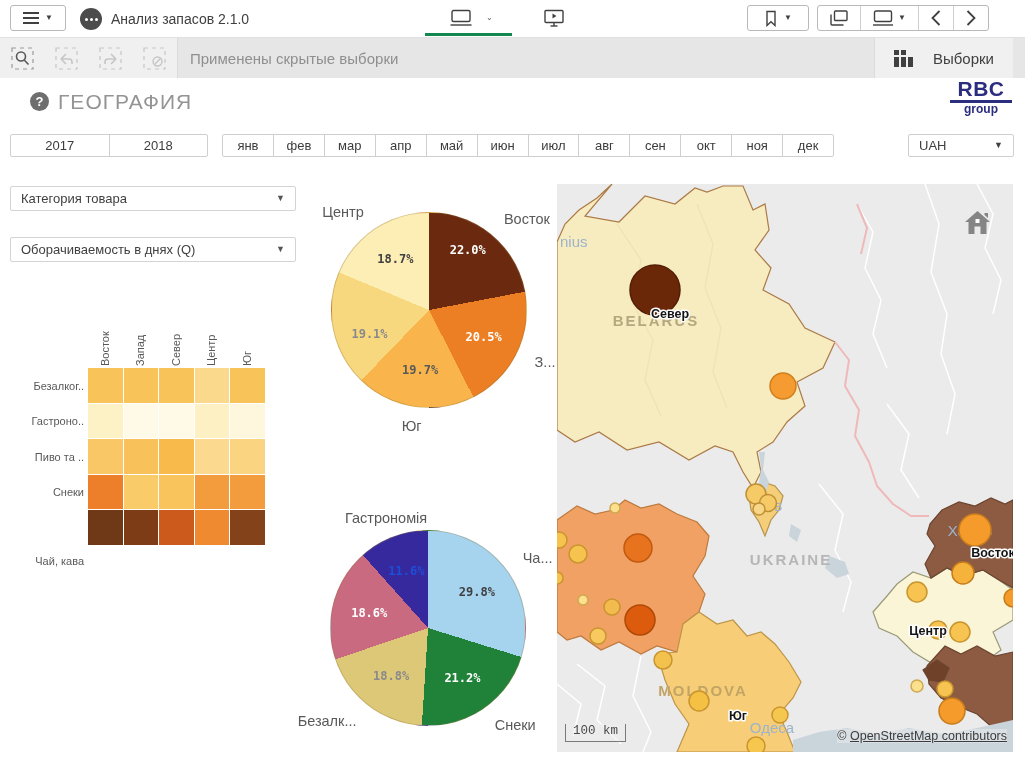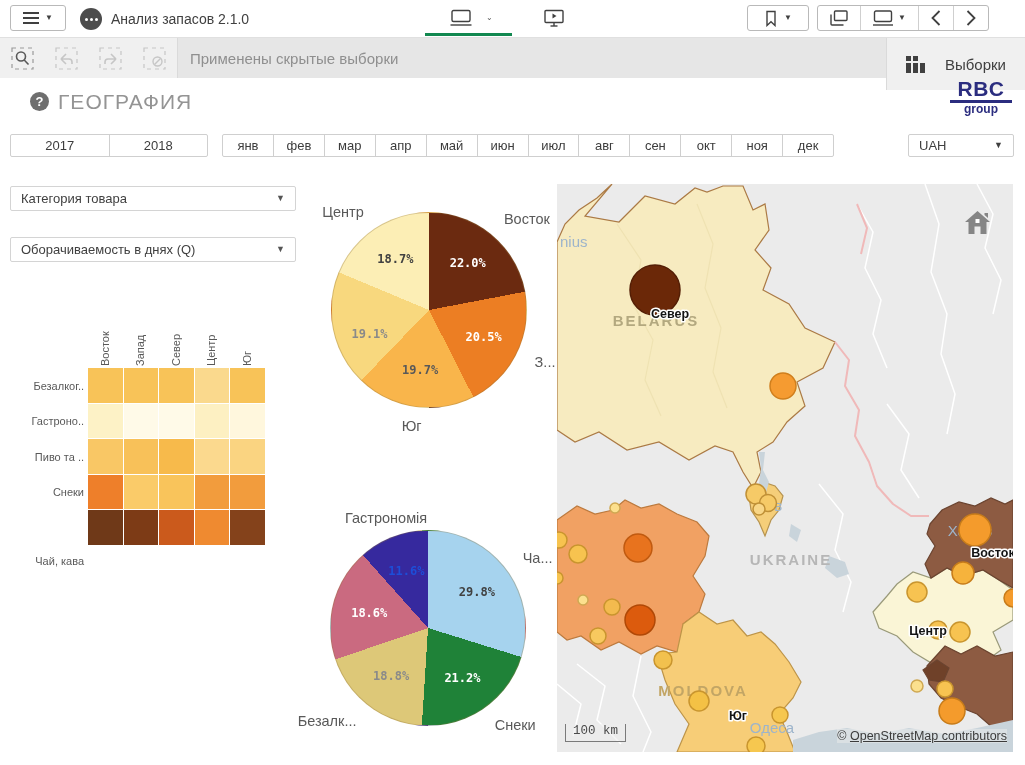--- a/index.html
+++ b/index.html
@@ -16,21 +16,21 @@
   .cicon{position:absolute;top:9px;}
   .greenline{position:absolute;left:425px;top:33px;width:87px;height:3px;background:#128850;}
   .navgroup{position:absolute;left:817px;top:5px;height:26px;border:1px solid #b9b9b9;border-radius:3px;display:flex;align-items:stretch;box-sizing:border-box;background:#fff;}
   .navseg{display:flex;align-items:center;justify-content:center;padding:0 12px;border-left:1px solid #cfcfcf;cursor:pointer;gap:5px;}
   .navseg:first-child{border-left:none;}
   
   .selbar{position:absolute;left:0;top:38px;width:1025px;height:40px;background:#e6e6e6;}
   .selbar-left{position:absolute;left:0;top:0;width:178px;height:40px;background:#f0f0f0;border-right:1px solid #dadada;display:flex;align-items:center;box-sizing:border-box;}
   .selbar-left .tool{width:44px;display:flex;justify-content:center;cursor:pointer;}
   .hidden-sel{position:absolute;left:190px;top:0;height:40px;display:flex;align-items:center;font-size:15px;color:#8f8f8f;}
-  .selbar-right{position:absolute;right:0;top:0;width:139px;height:52px;background:#f0f0f0;border-left:1px solid #dadada;display:flex;align-items:center;justify-content:center;gap:20px;cursor:pointer;box-sizing:border-box;}
+  .selbar-right{position:absolute;right:12px;top:0;width:139px;height:40px;background:#f0f0f0;border-left:1px solid #dadada;display:flex;align-items:center;justify-content:center;gap:20px;cursor:pointer;box-sizing:border-box;}
   .selbar-right span{font-size:15px;color:#404040;}
   
   .help{position:absolute;left:30px;top:92px;width:19px;height:19px;border-radius:50%;background:#6e6e6e;color:#fff;font-size:13px;font-weight:bold;display:flex;align-items:center;justify-content:center;cursor:pointer;}
   .sheet-title{position:absolute;left:58px;top:90px;font-size:21px;letter-spacing:1px;color:#949494;}
   .rbc{position:absolute;left:950px;top:78px;width:62px;cursor:default;}
   .rbc .r1{font-size:21px;font-weight:bold;color:#2b2d7f;letter-spacing:0.5px;text-align:center;line-height:1;border-bottom:3px solid #2b2d7f;padding-bottom:1px;}
   .rbc .r2{font-size:12px;font-weight:bold;color:#2b2d7f;text-align:center;line-height:1.15;}
   
   .fgroup{position:absolute;top:134px;height:23px;display:flex;border:1px solid #cfcfcf;border-radius:2px;background:#fff;box-sizing:border-box;}
   .fcell{flex:1;display:flex;align-items:center;justify-content:center;font-size:13px;color:#3c3c3c;border-left:1px solid #cfcfcf;cursor:pointer;white-space:nowrap;}
@@ -256,21 +256,21 @@
       <span class="hm-col" style="left: 239.6px;">Юг</span>
       <span class="hm-row" style="right: 186px; top: 59.7px;">Безалког..</span>
       <span class="hm-row" style="right: 186px; top: 95.1px;">Гастроно..</span>
       <span class="hm-row" style="right: 186px; top: 130.5px;">Пиво та ..</span>
       <span class="hm-row" style="right: 186px; top: 165.9px;">Снеки</span>
       <span class="hm-row" style="right: 186px; top: 201.3px; margin-top: 34px;">Чай, кава</span>
     </div>
 
   <div class="pie" style="left:300px;top:193px;width:268px;height:255px;">
       <div class="pie-disc" style="left: 31px; top: 19px; height: 196px; width: 196px; background: conic-gradient(rgb(107, 42, 16) 0%, rgb(107, 42, 16) 22%, rgb(236, 126, 35) 22%, rgb(236, 126, 35) 42.5%, rgb(249, 181, 75) 42.5%, rgb(249, 181, 75) 62.2%, rgb(248, 216, 126) 62.2%, rgb(248, 216, 126) 81.3%, rgb(252, 238, 181) 81.3%, rgb(252, 238, 181) 100%);"></div>
-      <span class="pie-pct" style="left: 167.73px; top: 70px; color: rgb(255, 255, 255);">22.0%</span>
+      <span class="pie-pct" style="left: 167.73px; top: 57px; color: rgb(255, 255, 255);">22.0%</span>
       <span class="pie-name" style="left: 203.961px; top: 26.3876px; transform: translateY(-50%);">Восток</span>
       <span class="pie-pct" style="left: 183.564px; top: 143.731px; color: rgb(255, 255, 255);">20.5%</span>
       <span class="pie-name" style="left: 234.608px; top: 168.737px; transform: translateY(-50%);">З...</span>
       <span class="pie-pct" style="left: 120.061px; top: 177.099px; color: rgb(89, 89, 89);">19.7%</span>
       <span class="pie-name" style="left: 111.699px; top: 233.32px; transform: translate(-50%, -50%);">Юг</span>
       <span class="pie-pct" style="left: 69.5024px; top: 129.321px; color: rgb(138, 138, 138); margin-top: 12px;">19.1%</span>
       <span class="pie-pct" style="left: 95.323px; top: 66.4269px; color: #404040;">18.7%</span>
       <span class="pie-name" style="left: 63.8186px; top: 19.1167px; transform: translate(-100%, -50%);">Центр</span>
     </div>
   <div class="pie" style="left:288px;top:498px;width:280px;height:262px;">

